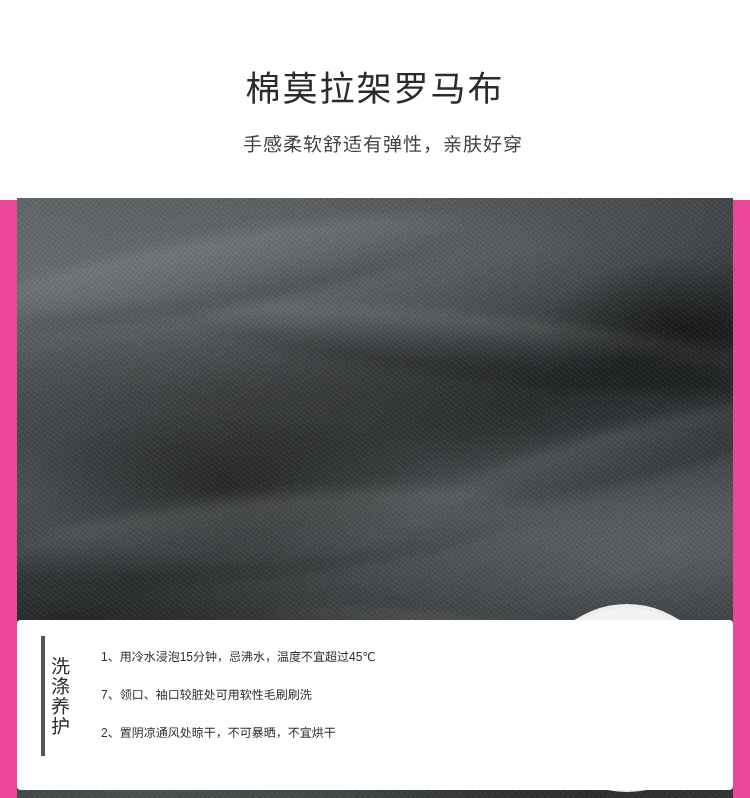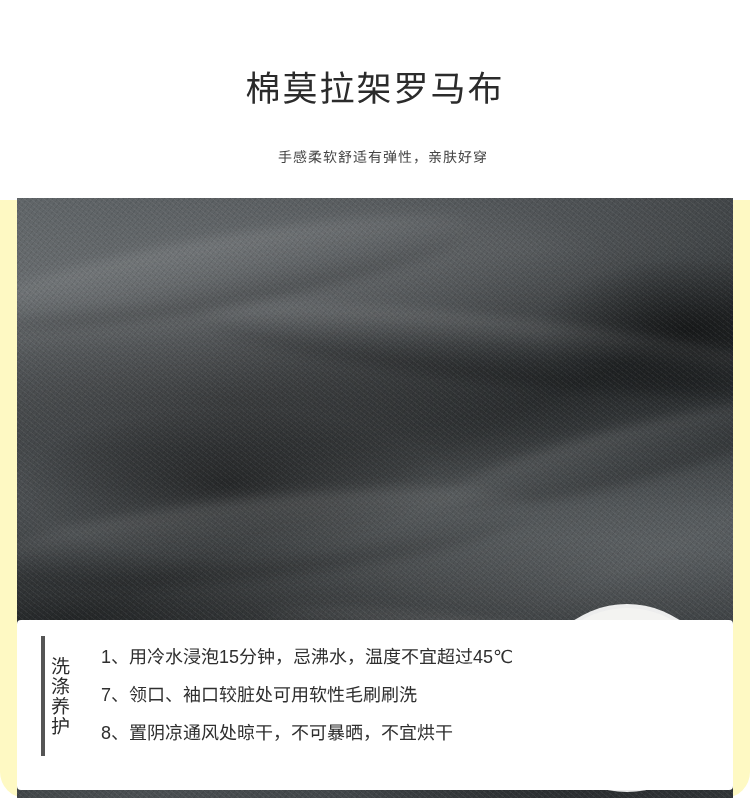--- a/index.html
+++ b/index.html
@@ -12,22 +12,21 @@
     width: 750px;
     height: 798px;
     overflow: hidden;
     font-family: "Liberation Sans", "DejaVu Sans", sans-serif;
     color: #222;
   }
   .page {
     position: relative;
     width: 750px;
     height: 798px;
-    background: #fef9c3;
-    border-radius: 26px;
+    background: #ec4899;
   }
 
   
   .header {
     position: absolute;
     left: 0;
     top: 0;
     width: 750px;
     height: 200px;
     background: #ffffff;
@@ -36,23 +35,23 @@
   .title {
     margin: 0;
     padding-top: 66px;
     font-size: 35px;
     line-height: 46px;
     font-weight: 400;
     letter-spacing: 2px;
     color: #2b2b2b;
   }
   .subtitle {
-    margin: 16px;
+    margin: 4px;
     padding-top: 16px;
-    font-size: 14px;
+    font-size: 19px;
     line-height: 26px;
     letter-spacing: 1px;
     color: #444;
     padding-left: 16px;
   }
 
   
   .hero {
     position: absolute;
     left: 17px;
@@ -156,21 +155,21 @@
     color: #2b2b2b;
     text-align: center;
     writing-mode: vertical-rl;
     height: 120px;
     box-sizing: border-box;
   }
   .care-list {
     margin: 0;
     padding: 4px 200px 0 26px;
     list-style: none;
-    font-size: 18px;
+    font-size: 12px;
     line-height: 34px;
     color: #2f2f2f;
   }
   .care-list li {
     margin: 0 0 4px 0;
   }
 </style>
 </head>
 <body>
 
@@ -217,18 +216,18 @@
       </svg>
     </div>
   </div>
 
   <div class="care">
     <div class="care-inner">
       <div class="care-label">洗涤养护</div>
       <ul class="care-list">
         <li>1、用冷水浸泡15分钟，忌沸水，温度不宜超过45℃</li>
         <li>7、领口、袖口较脏处可用软性毛刷刷洗</li>
-        <li>8、置阴凉通风处晾干，不可暴晒，不宜烘干</li>
+        <li>2、置阴凉通风处晾干，不可暴晒，不宜烘干</li>
       </ul>
     </div>
   </div>
 
 </div>
 
 </body></html>

